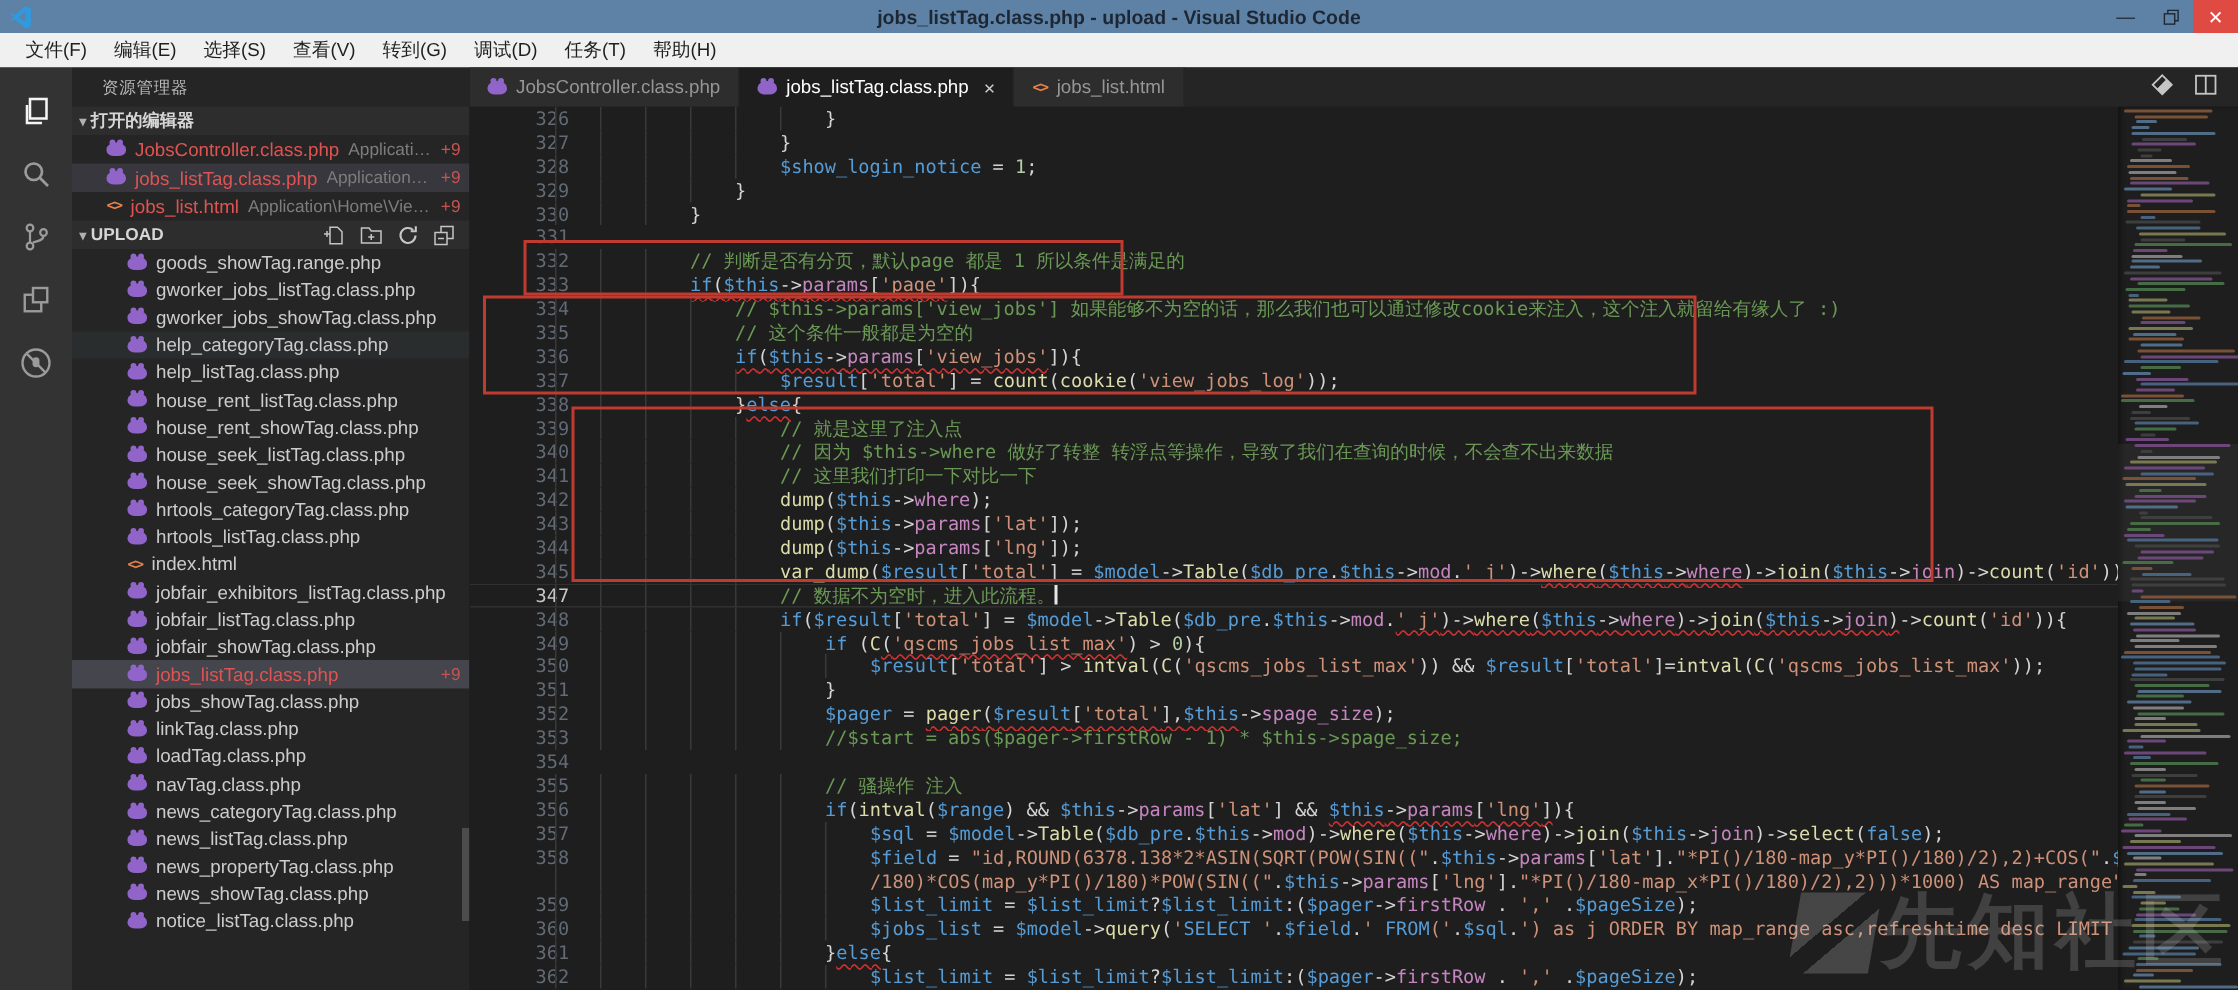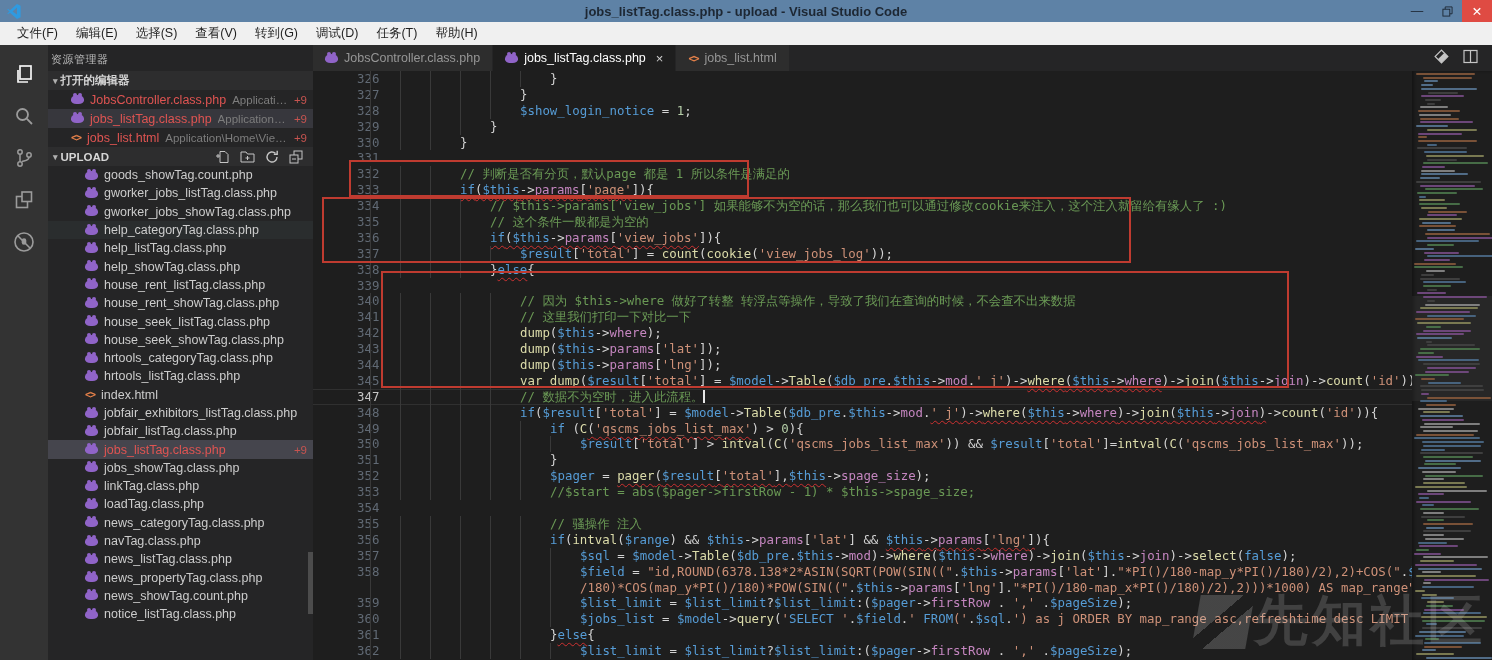--- a/index.html
+++ b/index.html
@@ -15,21 +15,21 @@
   
   .menubar{position:absolute;left:0;top:22px;width:100%;height:23px;background:#f0f0f0;display:flex;align-items:center;padding-left:8px;box-sizing:border-box;}
   .menu-item{color:#1f1f1f;font-size:12.5px;padding:2px 9px;cursor:default;}
   
   .main{position:absolute;left:0;top:45px;width:100%;height:615px;display:flex;}
   .activitybar{width:48px;background:#333333;display:flex;flex-direction:column;align-items:center;padding-top:8px;box-sizing:border-box;}
   .act-icon{width:48px;height:42px;display:flex;align-items:center;justify-content:center;color:#9b9b9b;}
   .act-icon.active{color:#f5f5f5;}
   
   .sidebar{width:265px;background:#252526;position:relative;overflow:hidden;flex:0 0 auto;}
-  .side-title{height:26px;line-height:28px;padding-left:3px;font-size:11px;color:#b9b9b9;letter-spacing:.5px;}
+  .side-title{height:26px;line-height:28px;padding-left:20px;font-size:11px;color:#b9b9b9;letter-spacing:.5px;}
   .section-head{height:19px;display:flex;align-items:center;font-size:11.5px;font-weight:bold;color:#d6d6d6;padding-left:5px;background:#2d2d2e;}
   .twistie{font-size:9px;margin-right:3px;color:#b0b0b0;}
   .section-actions{margin-left:auto;display:flex;gap:10px;padding-right:10px;color:#c5c5c5;}
   .section-actions span{display:flex;align-items:center;}
   .oe-row{height:19px;display:flex;align-items:center;padding-left:23px;padding-right:6px;white-space:nowrap;overflow:hidden;}
   .oe-row.active{background:#37373d;}
   .file-row{height:18.3px;display:flex;align-items:center;padding-left:37px;padding-right:6px;white-space:nowrap;overflow:hidden;}
   .file-row.hover{background:#2a2d2e;}
   .file-row.selected{background:#45454d;}
   .fname{color:#cccccc;margin-left:6px;}
@@ -196,41 +196,37 @@
                 <rect x="5" y="1" width="8" height="8" fill="none" stroke="currentColor"></rect>
                 <rect x="1" y="5" width="8" height="8" fill="#2d2d2e" stroke="currentColor"></rect>
                 <path d="M3 9h4" stroke="currentColor"></path>
               </svg>
             </span>
           </span>
       </div>
       <div id="file-list">
           <div class="file-row">
             <span class="ic-php"></span>
-            <span class="fname">goods_showTag.count.php</span>
+            <span class="fname">goods_showTag.range.php</span>
           </div>
           <div class="file-row">
             <span class="ic-php"></span>
             <span class="fname">gworker_jobs_listTag.class.php</span>
           </div>
           <div class="file-row">
             <span class="ic-php"></span>
             <span class="fname">gworker_jobs_showTag.class.php</span>
           </div>
           <div class="file-row hover">
             <span class="ic-php"></span>
             <span class="fname">help_categoryTag.class.php</span>
           </div>
           <div class="file-row">
             <span class="ic-php"></span>
             <span class="fname">help_listTag.class.php</span>
-          </div>
-          <div class="file-row">
-            <span class="ic-php"></span>
-            <span class="fname">help_showTag.class.php</span>
           </div>
           <div class="file-row">
             <span class="ic-php"></span>
             <span class="fname">house_rent_listTag.class.php</span>
           </div>
           <div class="file-row">
             <span class="ic-php"></span>
             <span class="fname">house_rent_showTag.class.php</span>
           </div>
           <div class="file-row">
@@ -254,56 +250,60 @@
             <span class="fname">index.html</span>
           </div>
           <div class="file-row">
             <span class="ic-php"></span>
             <span class="fname">jobfair_exhibitors_listTag.class.php</span>
           </div>
           <div class="file-row">
             <span class="ic-php"></span>
             <span class="fname">jobfair_listTag.class.php</span>
           </div>
+          <div class="file-row">
+            <span class="ic-php"></span>
+            <span class="fname">jobfair_showTag.class.php</span>
+          </div>
           <div class="file-row selected">
             <span class="ic-php"></span>
             <span class="fname err">jobs_listTag.class.php</span>
             <span class="badge">+9</span>
           </div>
           <div class="file-row">
             <span class="ic-php"></span>
             <span class="fname">jobs_showTag.class.php</span>
           </div>
           <div class="file-row">
             <span class="ic-php"></span>
             <span class="fname">linkTag.class.php</span>
           </div>
           <div class="file-row">
             <span class="ic-php"></span>
             <span class="fname">loadTag.class.php</span>
           </div>
           <div class="file-row">
             <span class="ic-php"></span>
+            <span class="fname">navTag.class.php</span>
+          </div>
+          <div class="file-row">
+            <span class="ic-php"></span>
             <span class="fname">news_categoryTag.class.php</span>
           </div>
           <div class="file-row">
             <span class="ic-php"></span>
-            <span class="fname">navTag.class.php</span>
-          </div>
-          <div class="file-row">
-            <span class="ic-php"></span>
             <span class="fname">news_listTag.class.php</span>
           </div>
           <div class="file-row">
             <span class="ic-php"></span>
             <span class="fname">news_propertyTag.class.php</span>
           </div>
           <div class="file-row">
             <span class="ic-php"></span>
-            <span class="fname">news_showTag.count.php</span>
+            <span class="fname">news_showTag.class.php</span>
           </div>
           <div class="file-row">
             <span class="ic-php"></span>
             <span class="fname">notice_listTag.class.php</span>
           </div>
         </div>
       <div class="side-scroll" id="side-scroll" style="top: 507px; height: 62px;"></div>
     </div>
 
     <div class="editor">
@@ -383,20 +383,21 @@
           <div class="code-row">
             <span class="gutter">337</span>
             <span class="linetext"><span class="iu"></span><span class="iu"></span><span class="iu"></span><span class="iu"></span><span class="iu"></span><span class="tk-v">$result</span><span class="tk-p">[</span><span class="tk-s">'total'</span><span class="tk-p">] = </span><span class="tk-f">count</span><span class="tk-p">(</span><span class="tk-f">cookie</span><span class="tk-p">(</span><span class="tk-s">'view_jobs_log'</span><span class="tk-p">));</span></span>
           </div>
           <div class="code-row">
             <span class="gutter">338</span>
             <span class="linetext"><span class="iu"></span><span class="iu"></span><span class="iu"></span><span class="iu"></span><span class="tk-p">}</span><span class="tk-k sq">else</span><span class="tk-p">{</span></span>
           </div>
           <div class="code-row">
             <span class="gutter">339</span>
+            <span class="linetext"><span class="iu"></span><span class="iu"></span><span class="iu"></span><span class="iu"></span><span class="iu"></span><span class="tk-c">// 就是这里了注入点</span></span>
           </div>
           <div class="code-row">
             <span class="gutter">340</span>
             <span class="linetext"><span class="iu"></span><span class="iu"></span><span class="iu"></span><span class="iu"></span><span class="iu"></span><span class="tk-c">// 因为 $this-&gt;where 做好了转整 转浮点等操作，导致了我们在查询的时候，不会查不出来数据</span></span>
           </div>
           <div class="code-row">
             <span class="gutter">341</span>
             <span class="linetext"><span class="iu"></span><span class="iu"></span><span class="iu"></span><span class="iu"></span><span class="iu"></span><span class="tk-c">// 这里我们打印一下对比一下</span></span>
           </div>
           <div class="code-row">

